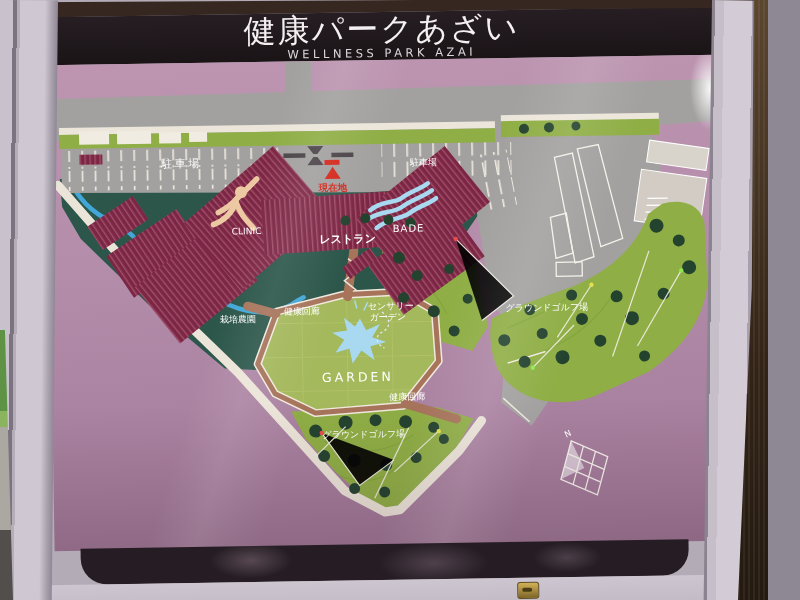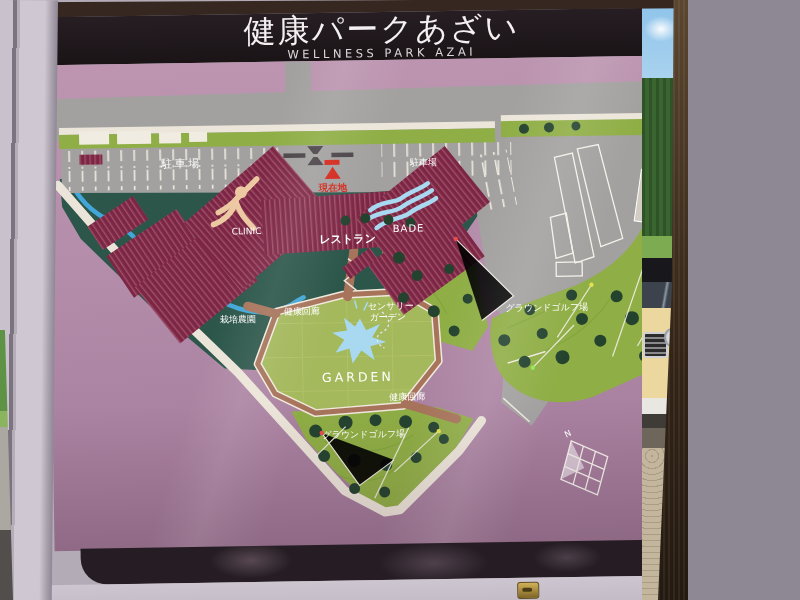--- a/index.html
+++ b/index.html
@@ -1,16 +1,16 @@
 <!DOCTYPE html>
 <html><head>
 <meta charset="utf-8">
 <style>
   html,body{margin:0;padding:0;background:#8e8894;}
-  .photo{position:relative;width:688px;height:600px;overflow:hidden;background:#b3acb6;
+  .photo{position:relative;width:768px;height:600px;overflow:hidden;background:#b3acb6;
          font-family:"DejaVu Sans","Liberation Sans",sans-serif;}
   
   .sign{position:absolute;left:50px;top:2px;width:670px;height:640px;
         transform:rotate(-0.9deg);transform-origin:50% 40%;z-index:1;}
   .sign-beam{height:10px;background:#362721;margin:0 -6px;}
   .sign-header{height:48px;background:linear-gradient(#261e22,#1b1417);color:#f4f0f2;text-align:center;}
   .sign-title{font-size:32px;font-weight:300;letter-spacing:2px;line-height:35px;}
   .sign-subtitle{font-size:11.5px;letter-spacing:3.5px;color:#ddd6da;line-height:12px;}
   .sign-map{position:relative;height:486px;overflow:hidden;
         background:linear-gradient(178deg,#bd95b0 0%,#b48dab 40%,#a981a0 75%,#9d7693 100%);}

